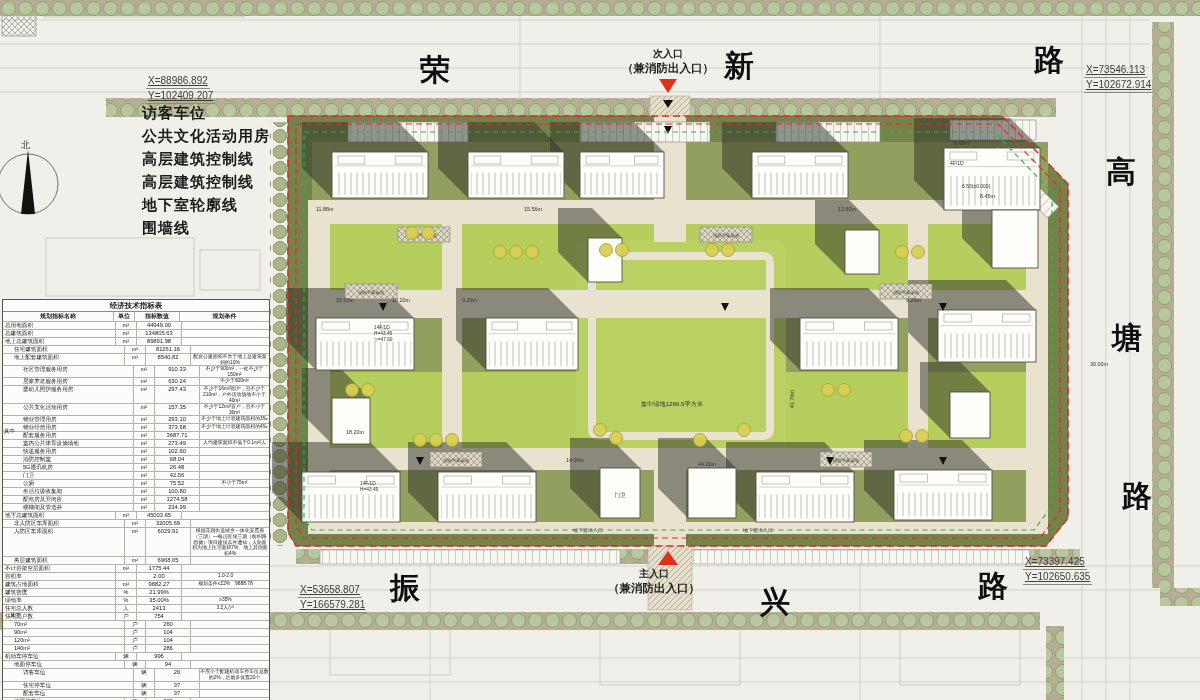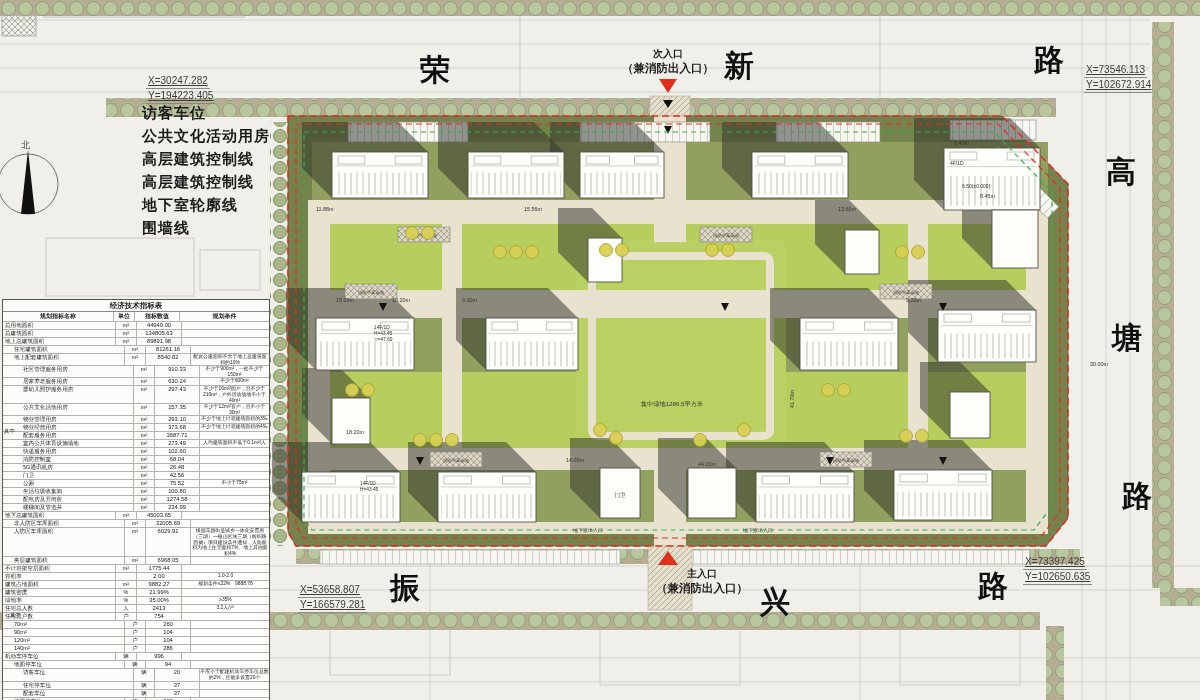--- a/index.html
+++ b/index.html
@@ -19,21 +19,21 @@
   #coord-tr{left:1084px;top:63px;}
   #coord-br{left:1023px;top:555px;}
   #coord-bl{left:298px;top:583px;}
   
   .roadchar{font-size:30px;font-weight:600;color:#0f0f0f;}
   
   .entr{width:140px;text-align:center;}
   .entr .l1{font-size:10px;font-weight:700;}
   .entr .l2{font-size:11.5px;font-weight:600;}
   #entr-top{left:598px;top:47px;}
-  #entr-bottom{left:632px;top:567px;}
+  #entr-bottom{left:584px;top:567px;}
   
   #table{left:2px;top:299px;width:266px;background:#fcfcfa;
          border:1px solid #55554f;color:#1d1d1b;}
   #table .t-title{font-size:7.5px;font-weight:700;text-align:center;
                   line-height:11px;border-bottom:1px solid #8a8a82;}
   .trow{display:flex;align-items:stretch;}
   .trow>div{border-right:1px solid #b3b2ab;border-bottom:1px solid #b3b2ab;
             overflow:hidden;}
   .trow>div:last-child{border-right:none;}
   .c-name{width:110px;font-size:5.6px;line-height:7px;white-space:nowrap;}
@@ -357,22 +357,22 @@
 <div id="legend" class="ovl">
       <div class="legend-item">访客车位</div>
       <div class="legend-item">公共文化活动用房</div>
       <div class="legend-item">高层建筑控制线</div>
       <div class="legend-item">高层建筑控制线</div>
       <div class="legend-item">地下室轮廓线</div>
       <div class="legend-item">围墙线</div>
     </div>
 
 <div id="coord-tl" class="ovl coord">
-  <div>X=30247.282</div>
-  <div>Y=194223.405</div>
+  <div>X=88986.892</div>
+  <div>Y=102409.207</div>
 </div>
 <div id="coord-tr" class="ovl coord">
   <div>X=73546.113</div>
   <div>Y=102672.914</div>
 </div>
 <div id="coord-br" class="ovl coord">
   <div>X=73397.425</div>
   <div>Y=102650.635</div>
 </div>
 <div id="coord-bl" class="ovl coord">

